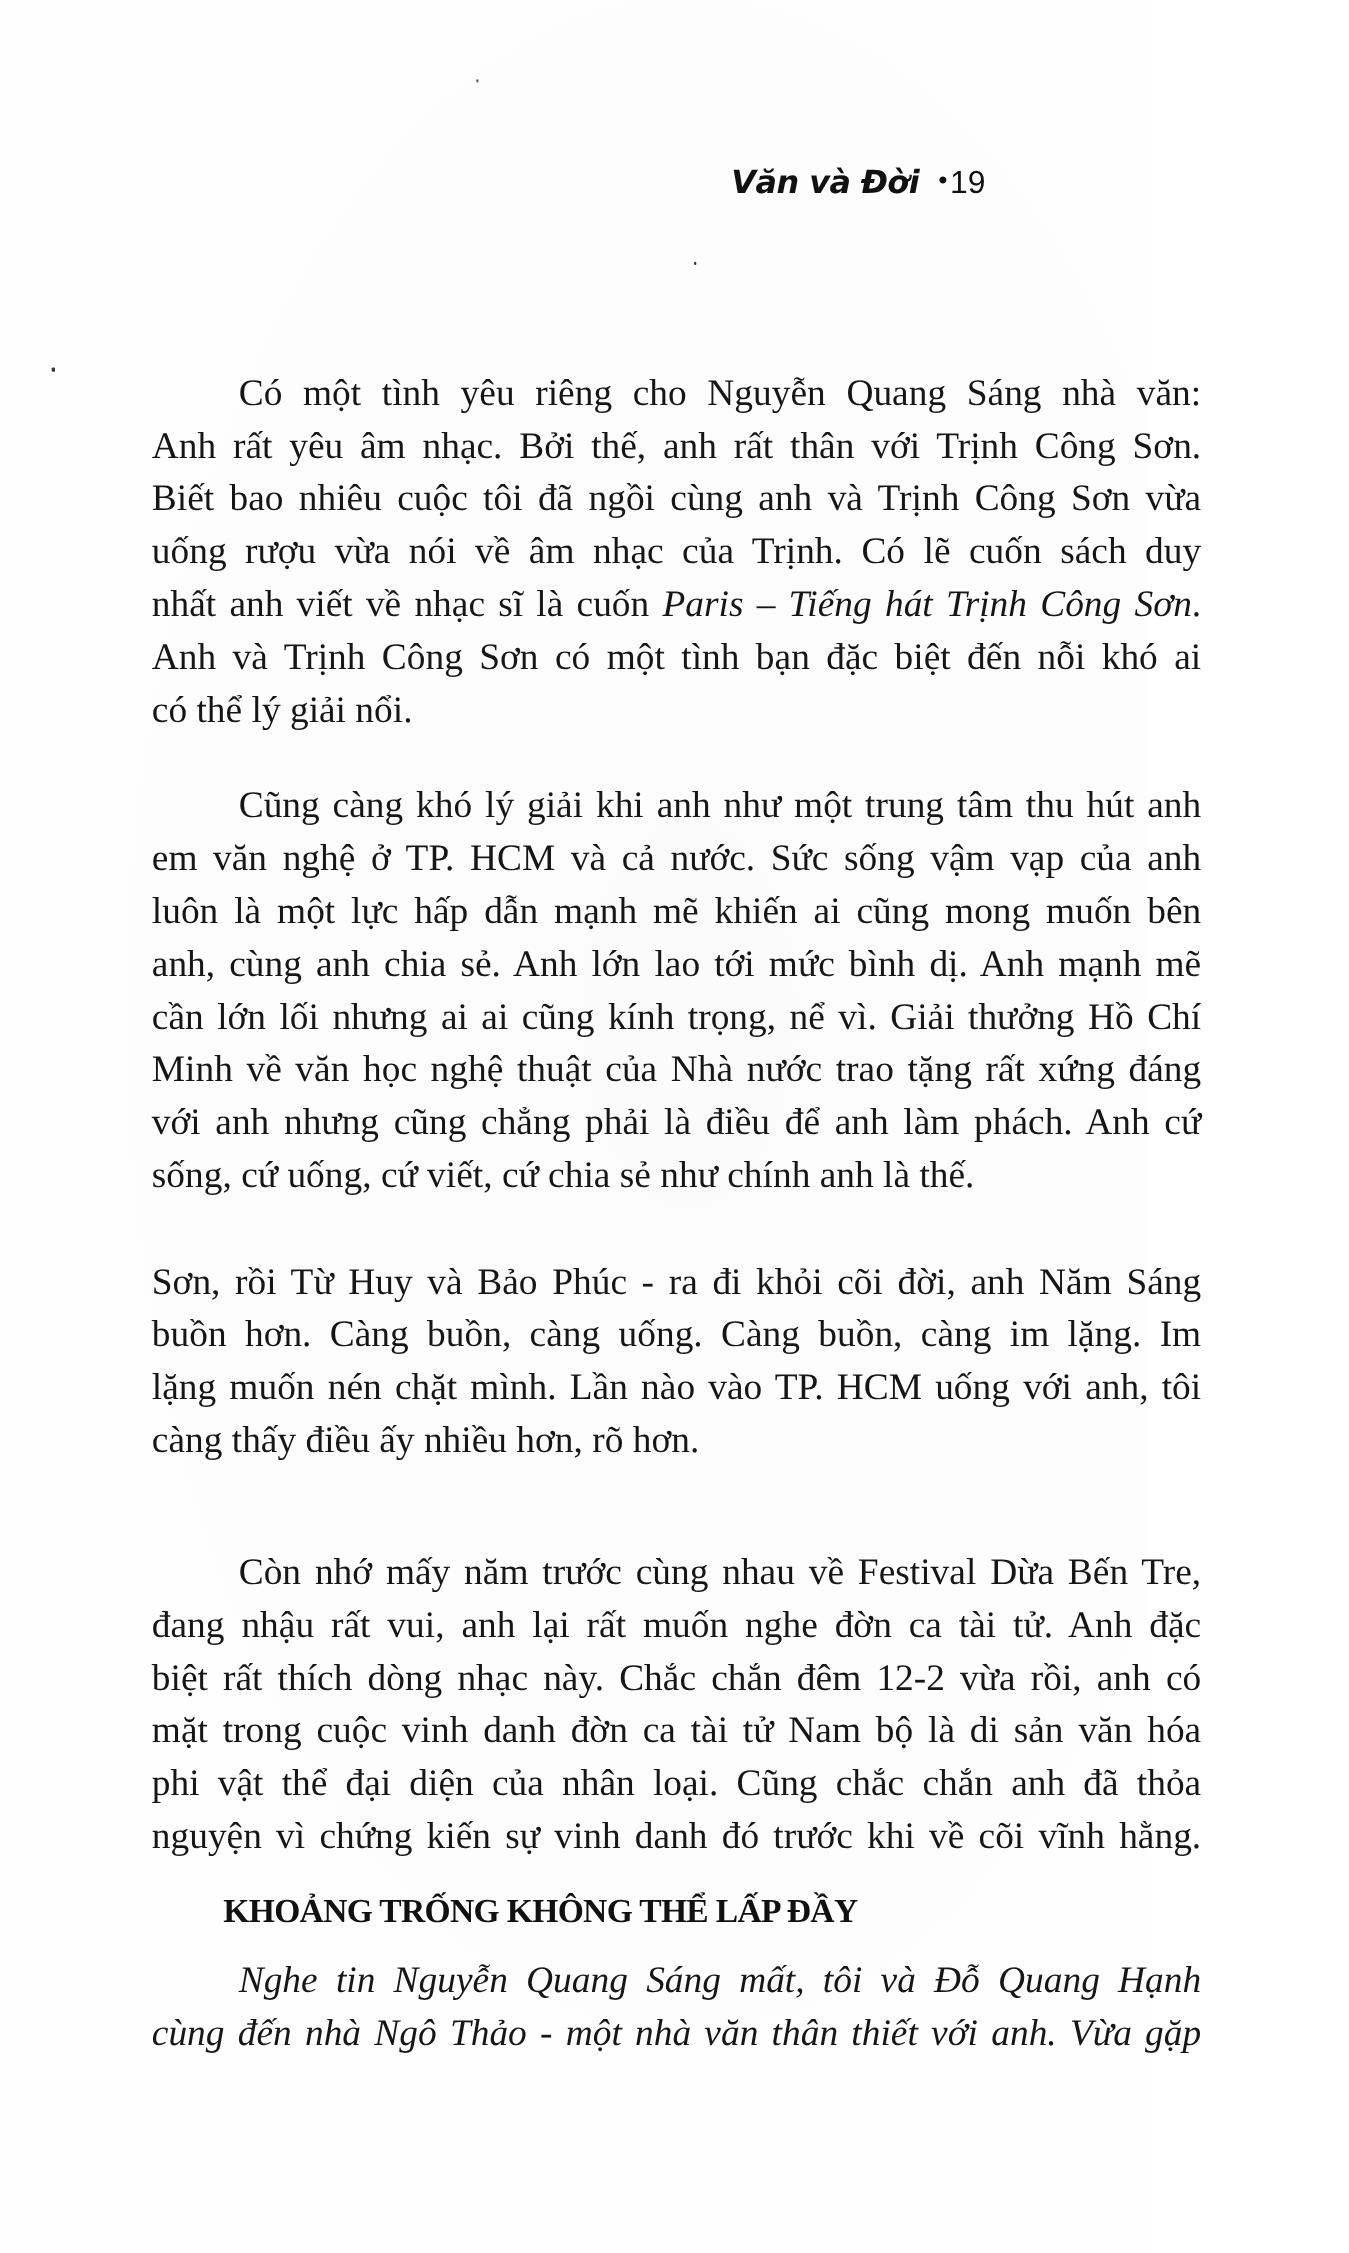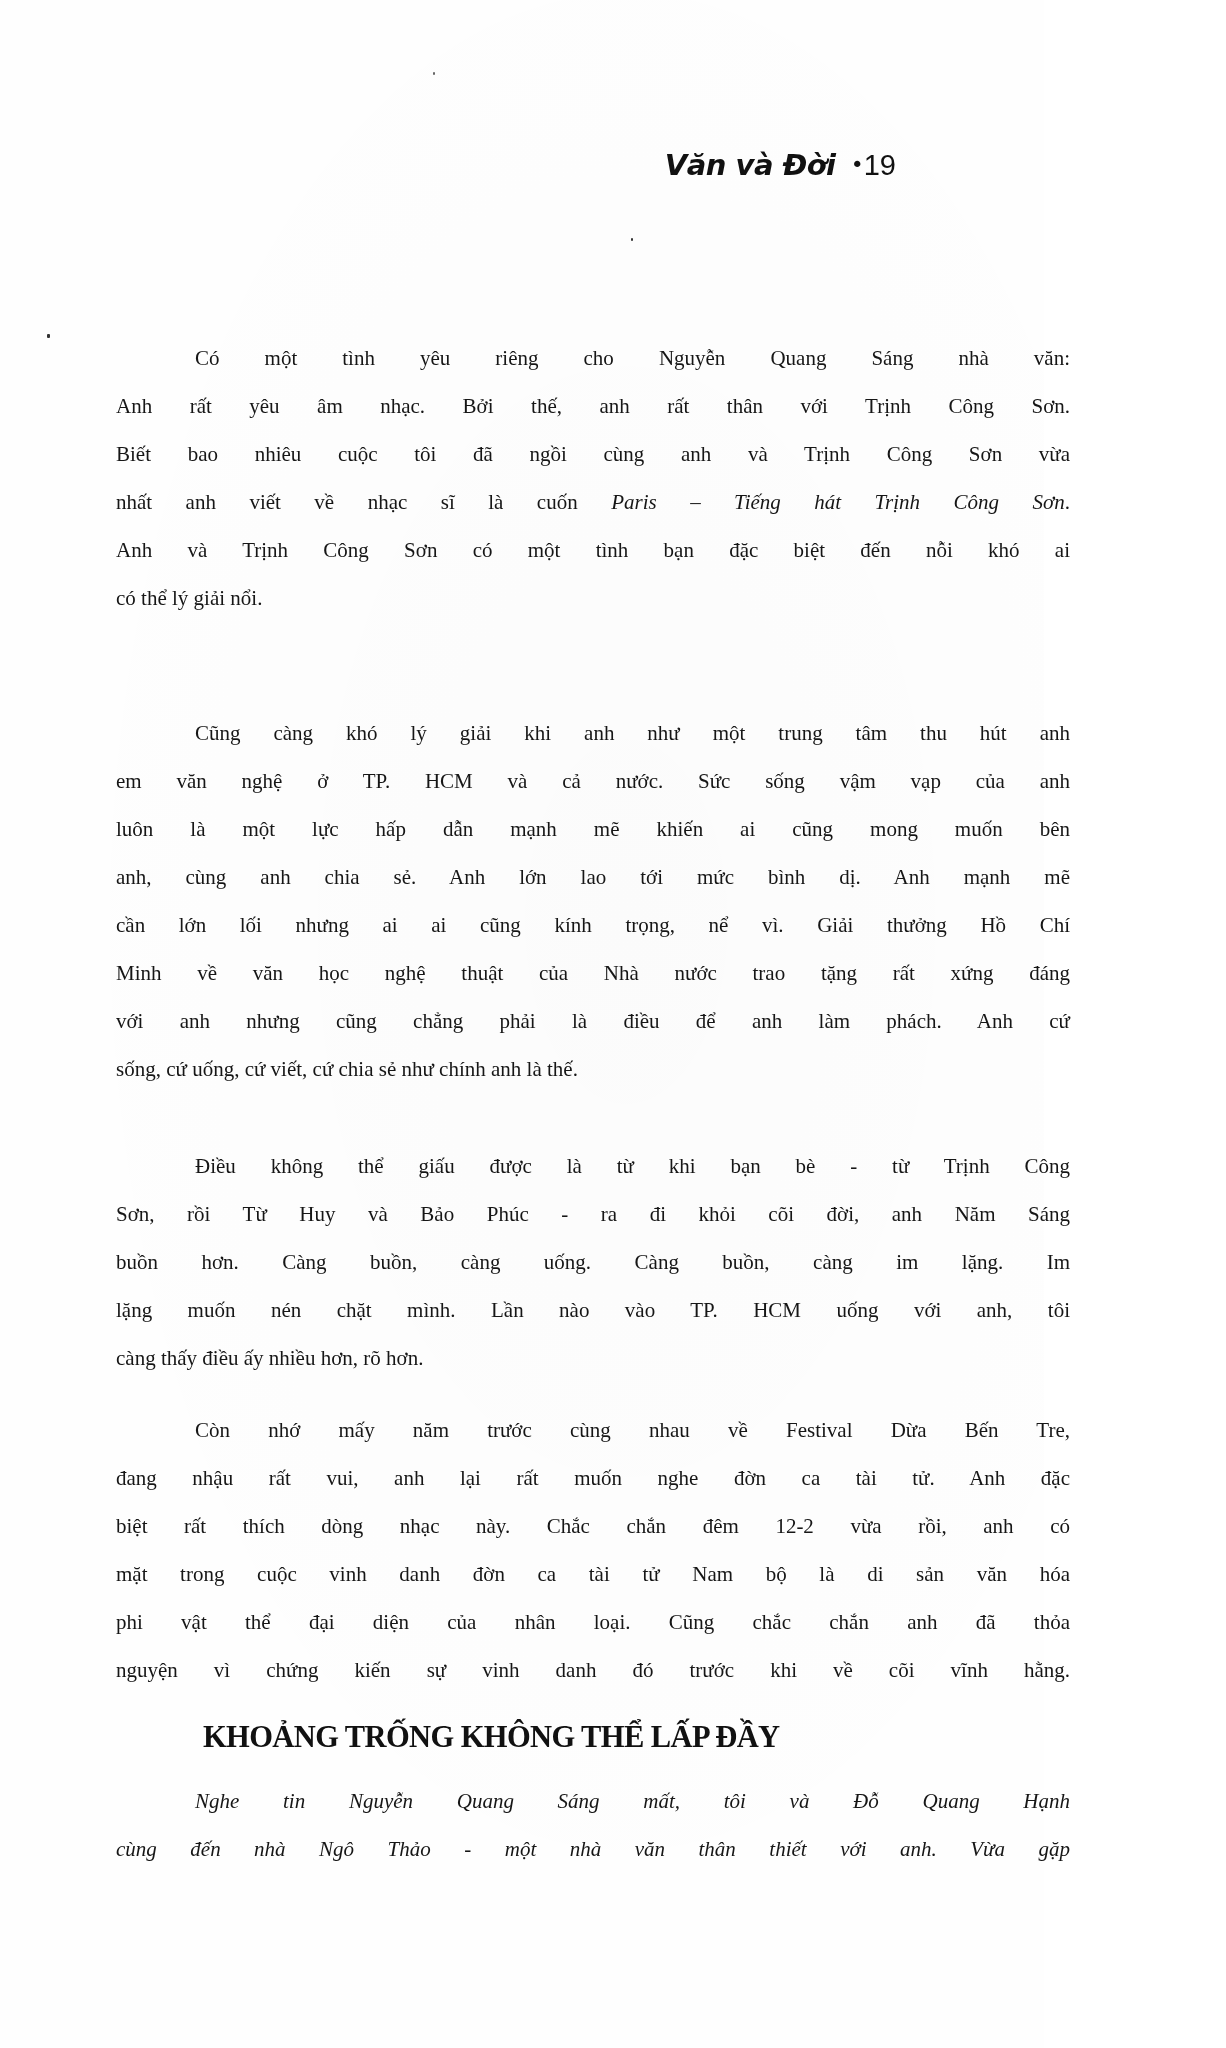--- a/index.html
+++ b/index.html
@@ -42,24 +42,24 @@
     margin-left: 6px;
     font-size: 22px;
     vertical-align: 3px;
   }
   .running-header .hdr-num {
     font-family: "Liberation Sans", sans-serif;
     font-weight: normal;
   }
   .text-block {
     position: absolute;
-    left: 116px;
+    left: 138px;
     width: 954px;
     font-family: "Liberation Serif", serif;
-    font-size: 21px;
+    font-size: 34px;
     line-height: 48px;
     color: #161616;
   }
   .line {
     display: block;
     height: 48px;
     white-space: nowrap;
     text-align: justify;
     text-align-last: justify;
     overflow: visible;
@@ -116,20 +116,23 @@
     <span class="line indent">
         <span class="line-inner">Có một tình yêu riêng cho Nguyễn Quang Sáng nhà văn:</span>
       </span>
     <span class="line">
         <span class="line-inner">Anh rất yêu âm nhạc. Bởi thế, anh rất thân với Trịnh Công Sơn.</span>
       </span>
     <span class="line">
         <span class="line-inner">Biết bao nhiêu cuộc tôi đã ngồi cùng anh và Trịnh Công Sơn vừa</span>
       </span>
     <span class="line">
+        <span class="line-inner">uống rượu vừa nói về âm nhạc của Trịnh. Có lẽ cuốn sách duy</span>
+      </span>
+    <span class="line">
         <span class="line-inner"><span>nhất anh viết về nhạc sĩ là cuốn </span><em class="title-italic">Paris – Tiếng hát Trịnh Công Sơn</em><span>.</span></span>
       </span>
     <span class="line">
         <span class="line-inner">Anh và Trịnh Công Sơn có một tình bạn đặc biệt đến nỗi khó ai</span>
       </span>
     <span class="line last">
         <span class="line-inner">có thể lý giải nổi.</span>
       </span>
   </div>
 
@@ -154,23 +157,20 @@
       </span>
     <span class="line">
         <span class="line-inner">với anh nhưng cũng chẳng phải là điều để anh làm phách. Anh cứ</span>
       </span>
     <span class="line last">
         <span class="line-inner">sống, cứ uống, cứ viết, cứ chia sẻ như chính anh là thế.</span>
       </span>
   </div>
 
   <div class="text-block" style="top:1142px;">
-    <span class="line indent">
-        <span class="line-inner">Điều không thể giấu được là từ khi bạn bè - từ Trịnh Công</span>
-      </span>
     <span class="line">
         <span class="line-inner">Sơn, rồi Từ Huy và Bảo Phúc - ra đi khỏi cõi đời, anh Năm Sáng</span>
       </span>
     <span class="line">
         <span class="line-inner">buồn hơn. Càng buồn, càng uống. Càng buồn, càng im lặng. Im</span>
       </span>
     <span class="line">
         <span class="line-inner">lặng muốn nén chặt mình. Lần nào vào TP. HCM uống với anh, tôi</span>
       </span>
     <span class="line last">

